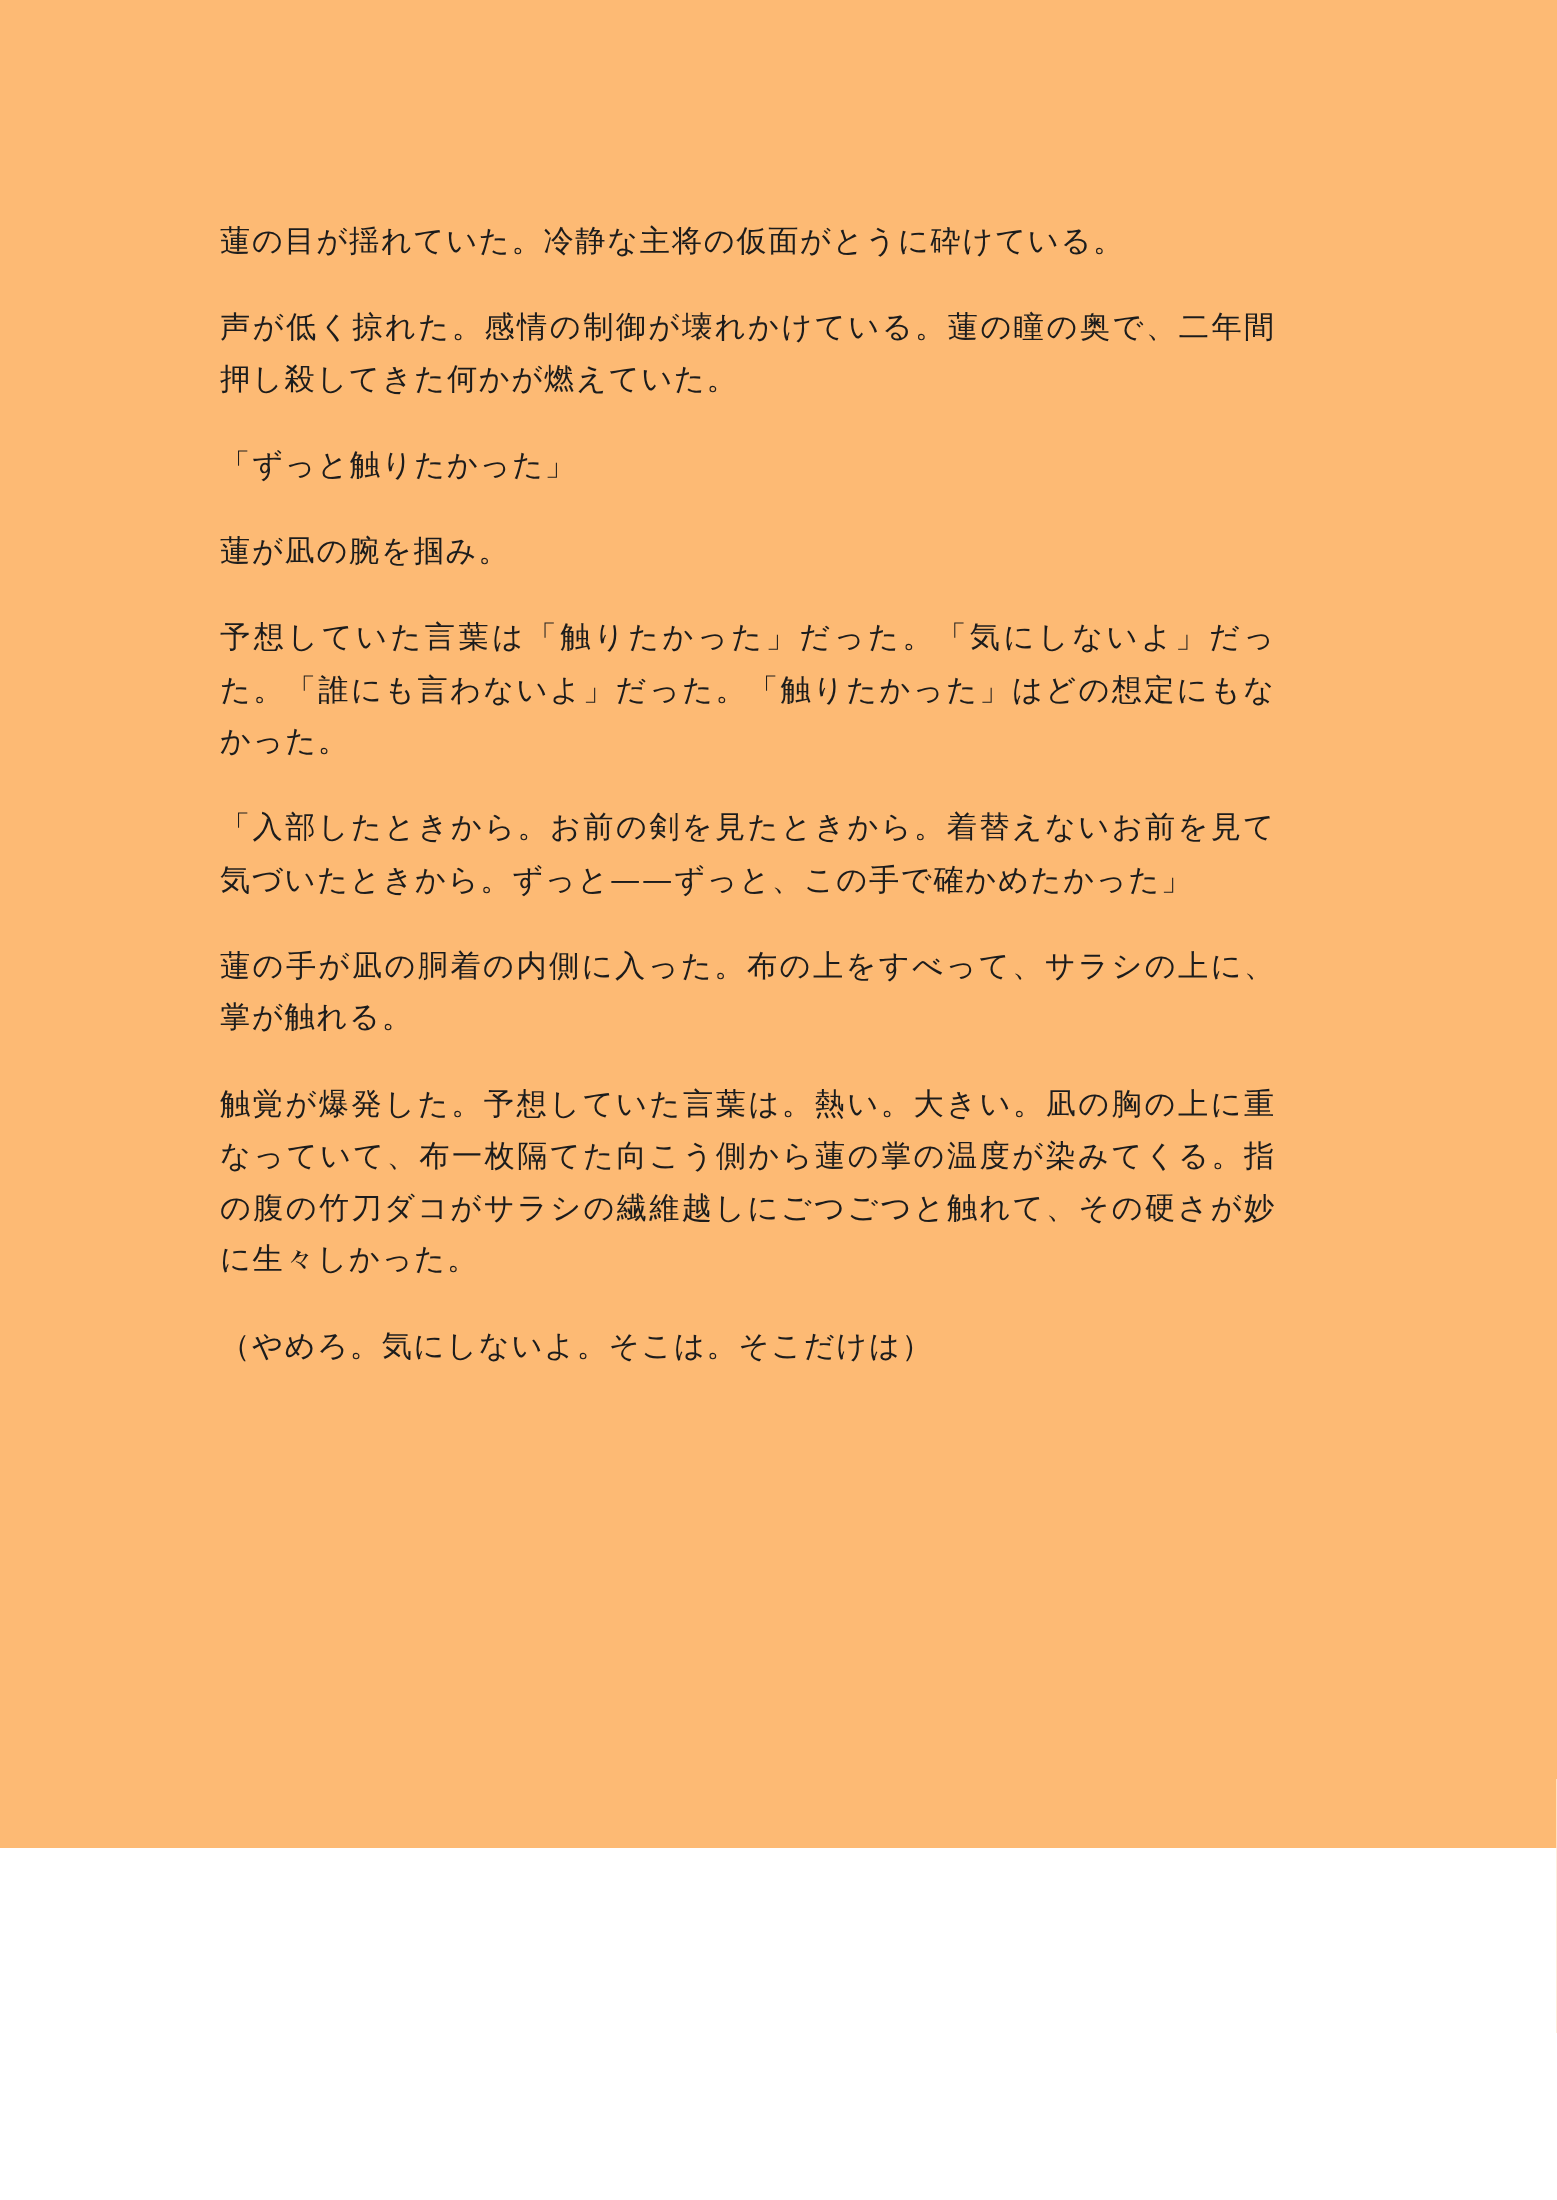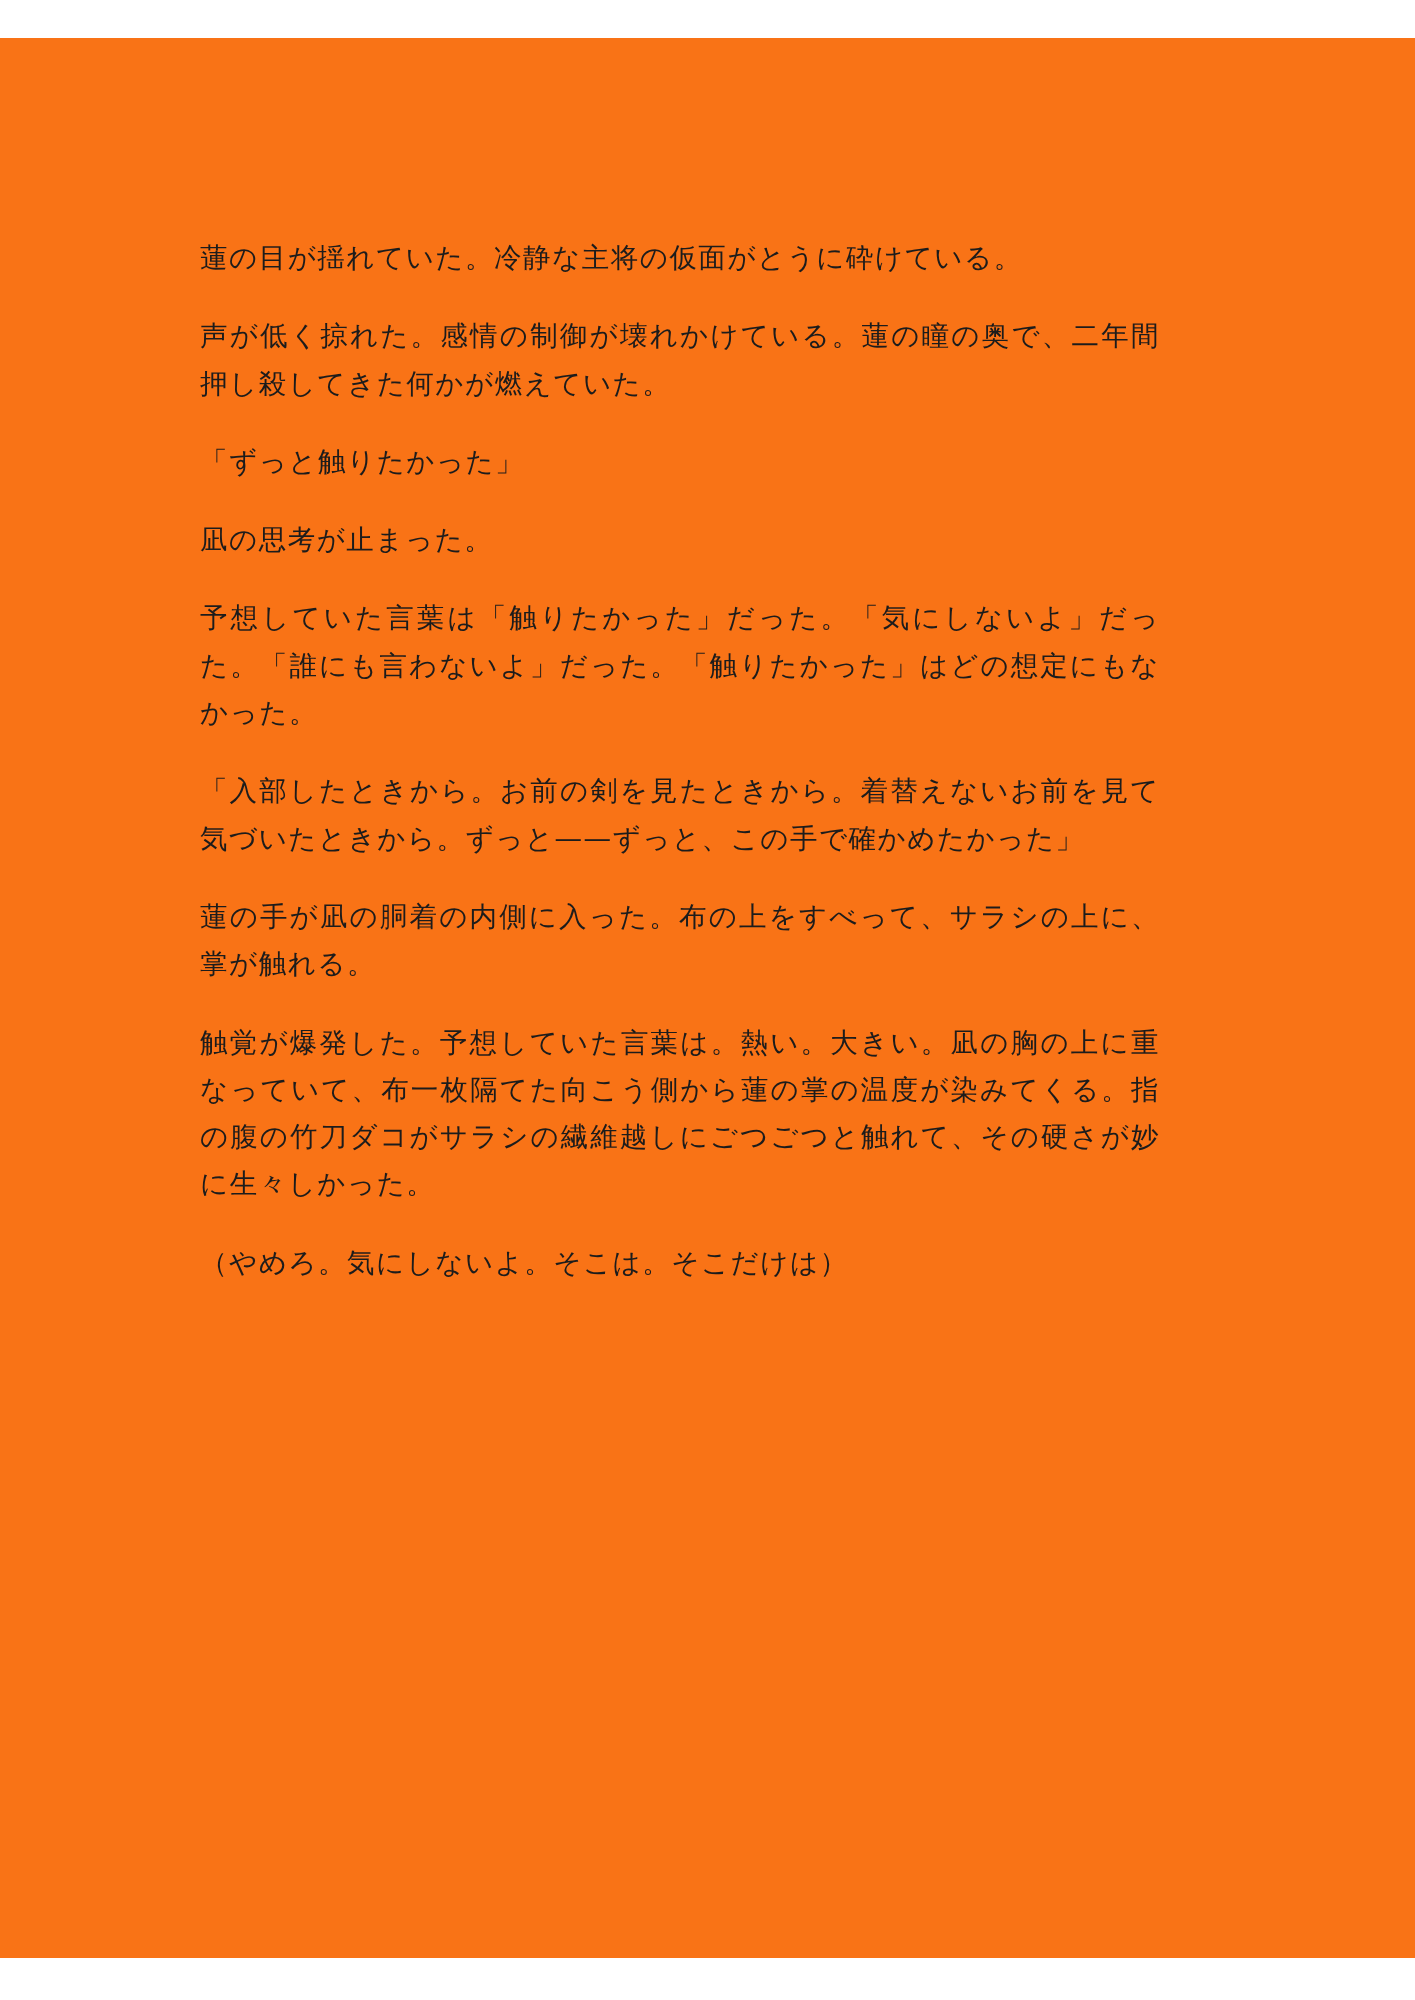--- a/index.html
+++ b/index.html
@@ -10,24 +10,23 @@
   body {
     width: 1415px;
     height: 2000px;
     font-family: "Liberation Serif", "DejaVu Serif", serif;
     color: #1a1a1a;
     overflow: hidden;
   }
   .page {
     position: relative;
     width: 1415px;
-    height: 1920px;
-    background: #f97316;
+    height: 1680px;
+    background: #fdba74;
     box-sizing: border-box;
-    margin-top: 38px;
   }
   .content {
     position: absolute;
     left: 200px;
     top: 196px;
     width: 960px;
   }
   .para {
     font-size: 27.5px;
     line-height: 1.72;
@@ -45,20 +44,20 @@
   }
 </style>
 </head>
 <body>
 
 <div class="page">
   <div class="content">
     <p class="para">蓮の目が揺れていた。冷静な主将の仮面がとうに砕けている。</p>
     <p class="para">声が低く掠れた。感情の制御が壊れかけている。蓮の瞳の奥で、二年間押し殺してきた何かが燃えていた。</p>
     <p class="para">「ずっと触りたかった」</p>
-    <p class="para">凪の思考が止まった。</p>
+    <p class="para">蓮が凪の腕を掴み。</p>
     <p class="para">予想していた言葉は「触りたかった」だった。「気にしないよ」だった。「誰にも言わないよ」だった。「触りたかった」はどの想定にもなかった。</p>
     <p class="para">「入部したときから。お前の剣を見たときから。着替えないお前を見て気づいたときから。ずっと——ずっと、この手で確かめたかった」</p>
     <p class="para">蓮の手が凪の胴着の内側に入った。布の上をすべって、サラシの上に、掌が触れる。</p>
     <p class="para">触覚が爆発した。予想していた言葉は。熱い。大きい。凪の胸の上に重なっていて、布一枚隔てた向こう側から蓮の掌の温度が染みてくる。指の腹の竹刀ダコがサラシの繊維越しにごつごつと触れて、その硬さが妙に生々しかった。</p>
     <p class="para">（やめろ。気にしないよ。そこは。そこだけは）</p>
   </div>
 </div>
 
 </body></html>

